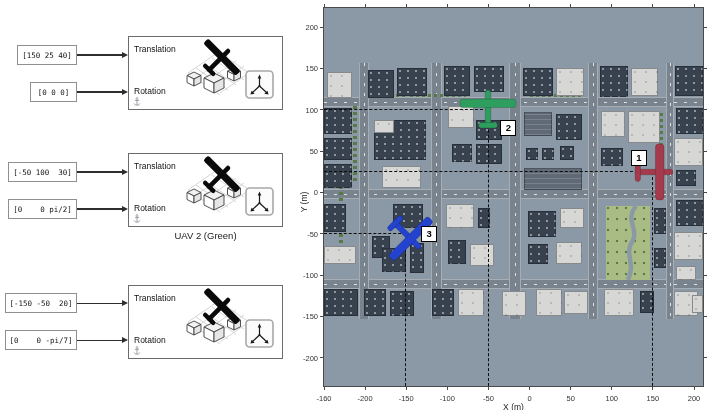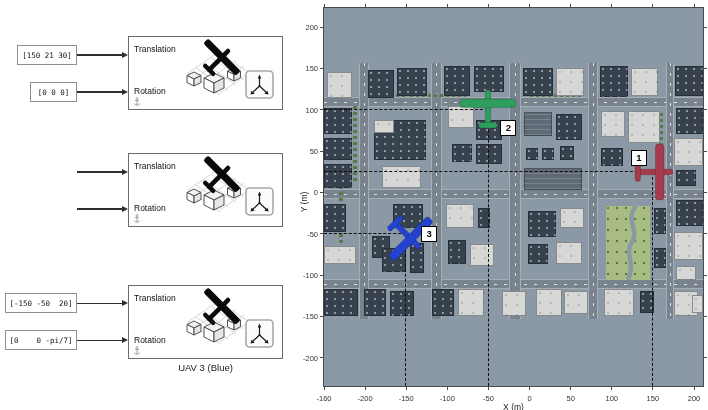--- a/index.html
+++ b/index.html
@@ -56,21 +56,21 @@
   .plane{position:absolute;width:60px;height:60px;pointer-events:none;}
   .mk{position:absolute;width:14px;height:14px;background:#fff;border:1.7px solid #000;
       display:flex;align-items:center;justify-content:center;
       font-weight:bold;font-size:9.5px;color:#000;}
 </style>
 </head>
 <body>
 
 <div class="stage">
 
-  <div class="const" style="left:17px;top:45px;width:60px;height:20px">[150 21 30]</div>
+  <div class="const" style="left:17px;top:45px;width:60px;height:20px">[150 25 40]</div>
   <div class="const" style="left:30px;top:82px;width:47px;height:20px">[0 0 0]</div>
   <div class="wire" style="left:77px;top:54.4px;width:45px"></div>
   <div class="arr" style="left:122px;top:51.5px"></div>
   <div class="wire" style="left:77px;top:91.4px;width:45px"></div>
   <div class="arr" style="left:122px;top:88.5px"></div>
 
   <div class="uavblock" style="left:128px;top:36px">
     <span class="portlbl p1">Translation</span>
     <span class="portlbl p2">Rotation</span>
     <svg class="blockicon uavicon" width="104" height="64" viewBox="0 0 104 64">
@@ -100,20 +100,22 @@
     <polygon points="22.6,23.6 18.3,22.8 21.4,19.8" fill="#1a1a1a"></polygon>
     <circle cx="13.5" cy="15" r="1.1" fill="#1a1a1a"></circle>
   </g>
       </svg>
     <svg class="anchor" width="8" height="10" viewBox="0 0 8 10">
       <path d="M4 2 V8 M2 3.4 H6 M1.2 6.6 C1.8 8.7 6.2 8.7 6.8 6.6" fill="none" stroke="#9aa0a6" stroke-width="1"></path>
       <circle cx="4" cy="1.4" r="0.9" fill="none" stroke="#9aa0a6" stroke-width="0.8"></circle>
     </svg>
   </div>
 
+  <div class="const" style="left:8px;top:162px;width:69px;height:20px">[-50 100  30]</div>
+  <div class="const" style="left:8px;top:199px;width:69px;height:20px">[0    0 pi/2]</div>
   <div class="wire" style="left:77px;top:171.4px;width:45px"></div>
   <div class="arr" style="left:122px;top:168.5px"></div>
   <div class="wire" style="left:77px;top:208.4px;width:45px"></div>
   <div class="arr" style="left:122px;top:205.5px"></div>
 
   <div class="uavblock" style="left:128px;top:153px">
     <span class="portlbl p1">Translation</span>
     <span class="portlbl p2">Rotation</span>
     <svg class="blockicon uavicon" width="104" height="64" viewBox="0 0 104 64">
   <path stroke="#d6d6d6" stroke-width="1" fill="none" d="M14 34 46 12 M22 39 54 17 M30 44 62 22 M38 49 70 27 M46 54 78 32
@@ -141,20 +143,21 @@
     <polygon points="4.4,23.6 8.7,22.8 5.6,19.8" fill="#1a1a1a"></polygon>
     <polygon points="22.6,23.6 18.3,22.8 21.4,19.8" fill="#1a1a1a"></polygon>
     <circle cx="13.5" cy="15" r="1.1" fill="#1a1a1a"></circle>
   </g>
       </svg>
     <svg class="anchor" width="8" height="10" viewBox="0 0 8 10">
       <path d="M4 2 V8 M2 3.4 H6 M1.2 6.6 C1.8 8.7 6.2 8.7 6.8 6.6" fill="none" stroke="#9aa0a6" stroke-width="1"></path>
       <circle cx="4" cy="1.4" r="0.9" fill="none" stroke="#9aa0a6" stroke-width="0.8"></circle>
     </svg>
   </div>
+  <div class="bname" style="left:128px;top:230px">UAV 2 (Green)</div>
 
   <div class="const" style="left:5px;top:293px;width:72px;height:20px">[-150 -50  20]</div>
   <div class="const" style="left:5px;top:330px;width:72px;height:20px">[0    0 -pi/7]</div>
   <div class="wire" style="left:77px;top:302.9px;width:45px"></div>
   <div class="arr" style="left:122px;top:300px"></div>
   <div class="wire" style="left:77px;top:339.9px;width:45px"></div>
   <div class="arr" style="left:122px;top:337px"></div>
 
   <div class="uavblock" style="left:128px;top:285px">
     <span class="portlbl p1">Translation</span>
@@ -185,21 +188,20 @@
     <polygon points="4.4,23.6 8.7,22.8 5.6,19.8" fill="#1a1a1a"></polygon>
     <polygon points="22.6,23.6 18.3,22.8 21.4,19.8" fill="#1a1a1a"></polygon>
     <circle cx="13.5" cy="15" r="1.1" fill="#1a1a1a"></circle>
   </g>
       </svg>
     <svg class="anchor" width="8" height="10" viewBox="0 0 8 10">
       <path d="M4 2 V8 M2 3.4 H6 M1.2 6.6 C1.8 8.7 6.2 8.7 6.8 6.6" fill="none" stroke="#9aa0a6" stroke-width="1"></path>
       <circle cx="4" cy="1.4" r="0.9" fill="none" stroke="#9aa0a6" stroke-width="0.8"></circle>
     </svg>
   </div>
-  <div class="bname" style="left:128px;top:362px">UAV 3 (Blue)</div>
 
   <div class="axes" id="ax">
       <div class="rh" style="top: 89px; height: 10px;"></div>
       <div class="rh" style="top: 181px; height: 10px;"></div>
       <div class="rh" style="top: 271px; height: 10px;"></div>
       <div class="rv" style="left: 35px; width: 10px;"></div>
       <div class="rv" style="left: 107px; width: 11px;"></div>
       <div class="rv" style="left: 185px; width: 12px;"></div>
       <div class="rv" style="left: 264px; width: 10px;"></div>
       <div class="rv" style="left: 342px; width: 8px;"></div>

